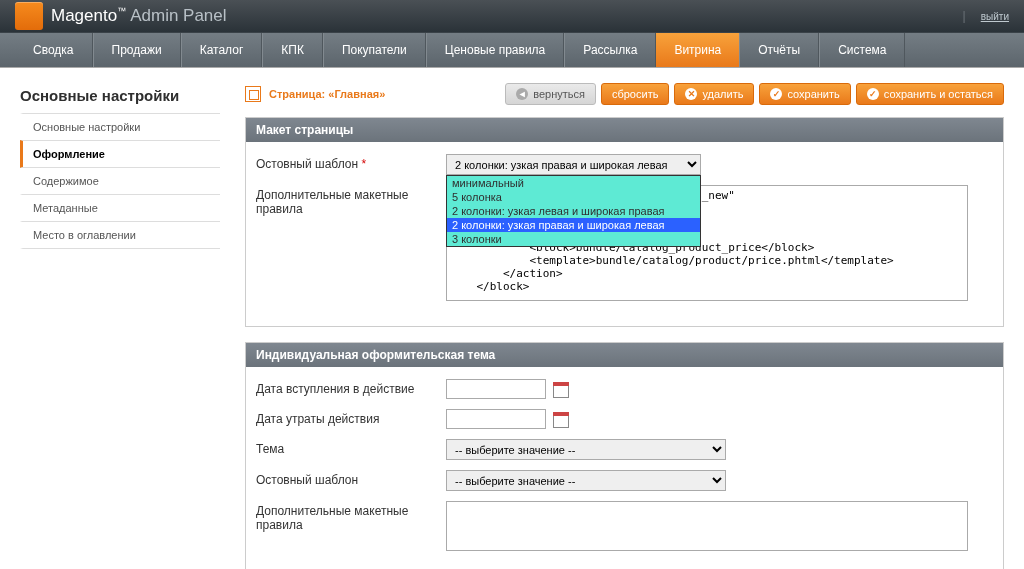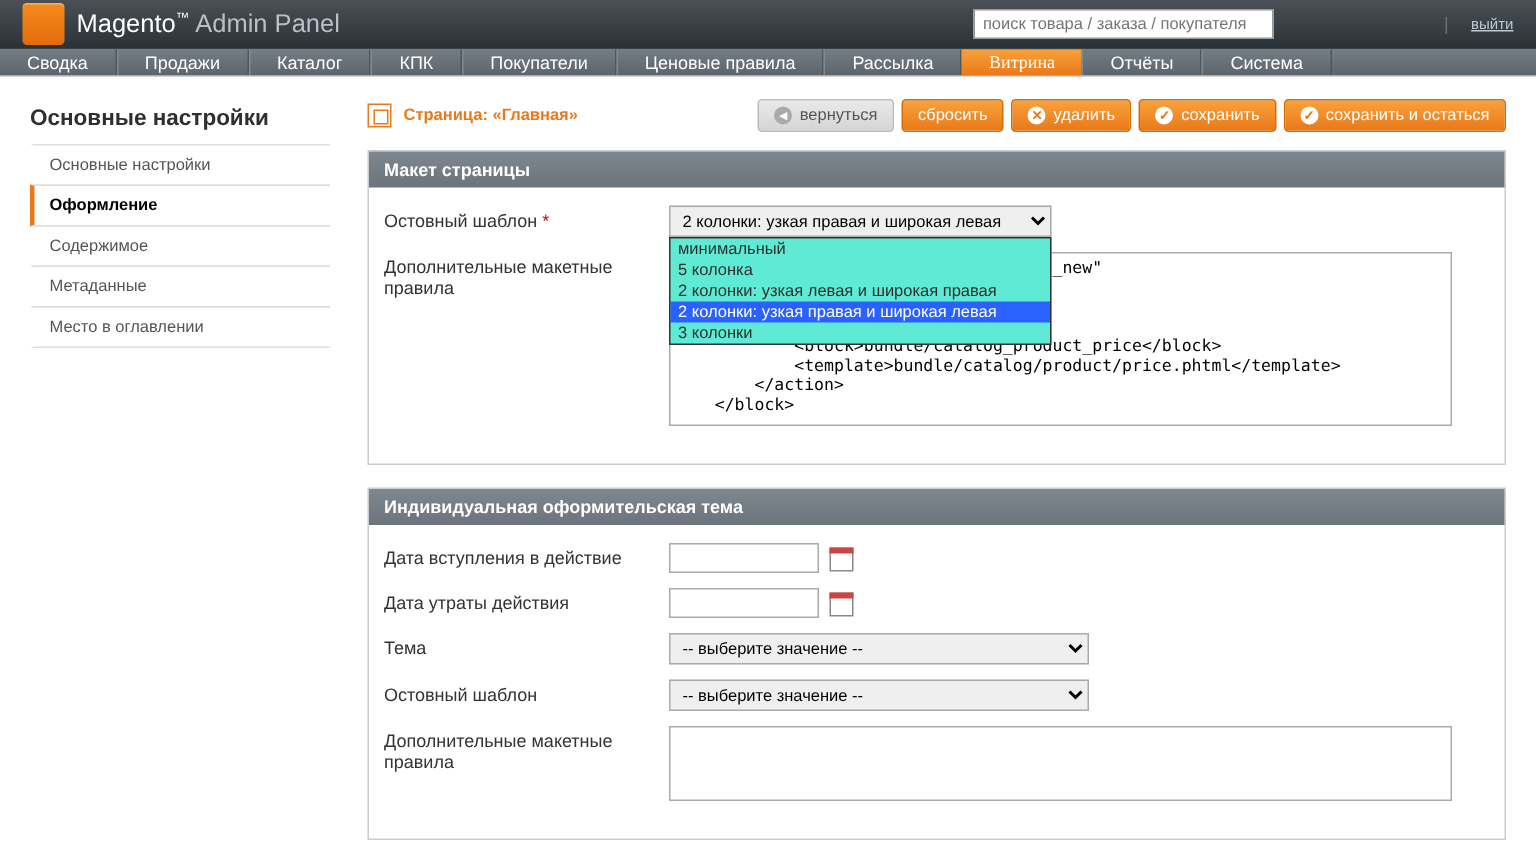--- a/index.html
+++ b/index.html
@@ -10,24 +10,24 @@
 .logo-icon { width: 28px; height: 28px; background: linear-gradient(#f68b1e, #e36c0a); border-radius: 3px; position: relative; box-shadow: inset 0 1px 0 rgba(255,255,255,0.3); }
 .logo-text { color: #fff; font-size: 17px; font-weight: normal; }
 .logo-text .tm { font-size: 9px; vertical-align: super; }
 .logo-sub { color: #b8c0c6; font-size: 17px; margin-left: 4px; }
 .header-right { margin-left: auto; display: flex; align-items: center; gap: 15px; }
 .search-box { width: 200px; height: 20px; border: 1px solid #999; padding: 0 5px; font-size: 11px; }
 .header-link { color: #bfc9cf; font-size: 10px; cursor: pointer; }
 .header-link.underline { text-decoration: underline; }
 .header-sep { color: #6a7278; }
 
-.topnav { background: linear-gradient(#747d84, #5c656c); height: 19px; display: flex; border-top: 1px solid #3a4248; border-bottom: 1px solid #aaa; }
+.topnav { background: linear-gradient(#747d84, #5c656c); height: 36px; display: flex; padding-left: 15px; border-top: 1px solid #3a4248; border-bottom: 1px solid #aaa; }
 .topnav-item { padding: 0 18px; color: #fff; font-size: 12px; display: flex; align-items: center; cursor: pointer; border-right: 1px solid #4f575d; border-left: 1px solid #828a90; }
 .topnav-item:first-child { border-left: none; }
-.topnav-item.active { background: linear-gradient(#f8a23b, #e9791a); border: none; font-family: Liberation Serif, serif; }
+.topnav-item.active { background: linear-gradient(#f8a23b, #e9791a); border: none; }
 
 .wrapper { padding: 15px 20px; display: flex; gap: 25px; }
 .sidebar { width: 200px; flex-shrink: 0; }
 .sidebar-title { font-size: 15px; font-weight: bold; color: #2f2f2f; padding: 4px 0 10px; }
 .side-item { padding: 7px 10px; border-top: 1px solid #ddd; border-bottom: 1px solid #ddd; margin-top: -1px; color: #555; font-size: 11px; cursor: pointer; border-left: 3px solid transparent; }
 .side-item.active { font-weight: bold; color: #000; border-left: 3px solid #e9791a; }
 
 .main { flex: 1; }
 .page-header { display: flex; align-items: center; gap: 8px; margin-bottom: 12px; }
 .page-icon { width: 16px; height: 16px; border: 1px solid #e9791a; display: inline-block; position: relative; }
@@ -63,21 +63,20 @@
 </style>
 </head>
 <body>
 
 <div class="header">
   <div class="logo">
     <div class="logo-icon"></div>
     <span class="logo-text"><span>Magento</span><span class="tm">™</span><span class="logo-sub">Admin Panel</span></span>
   </div>
   <div class="header-right">
-    <input class="search-box" type="text" placeholder="поиск товара / заказа / покупателя" style="">
     <span class="header-link">&nbsp;&nbsp;&nbsp;&nbsp;&nbsp;&nbsp;&nbsp;&nbsp;&nbsp;&nbsp;&nbsp;&nbsp;&nbsp;&nbsp;&nbsp;&nbsp;&nbsp;&nbsp;&nbsp;&nbsp;&nbsp;&nbsp;&nbsp;&nbsp;&nbsp;&nbsp;&nbsp;&nbsp;&nbsp;&nbsp;</span>
     <span class="header-sep">|</span>
     <span class="header-link underline">выйти</span>
   </div>
 </div>
 
 <div class="topnav">
   <div class="topnav-item">Сводка</div>
   <div class="topnav-item">Продажи</div>
   <div class="topnav-item">Каталог</div>

